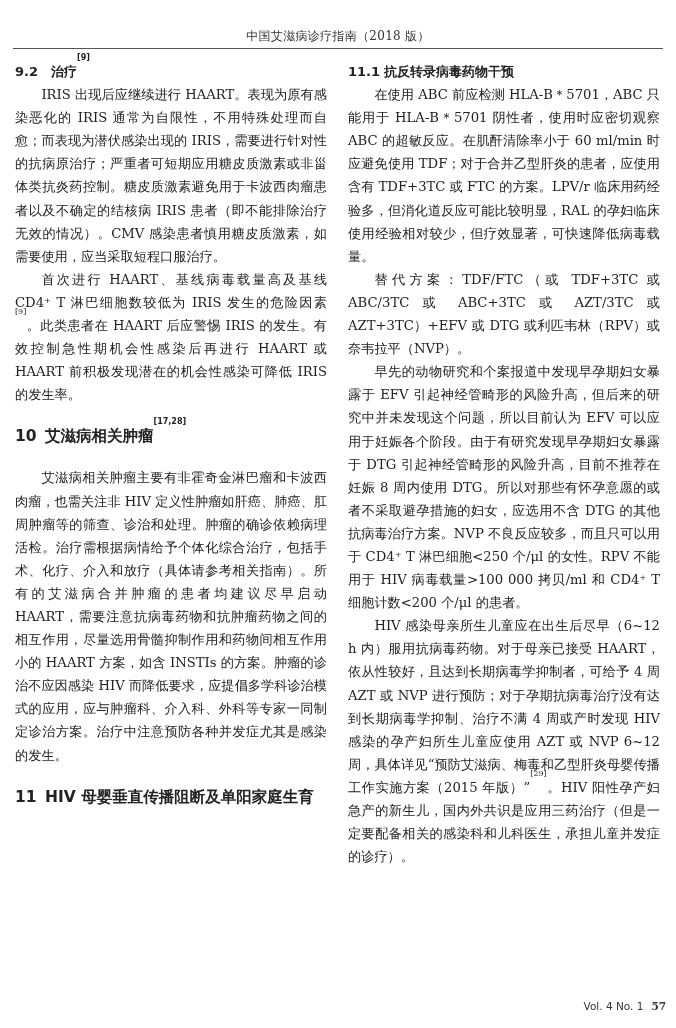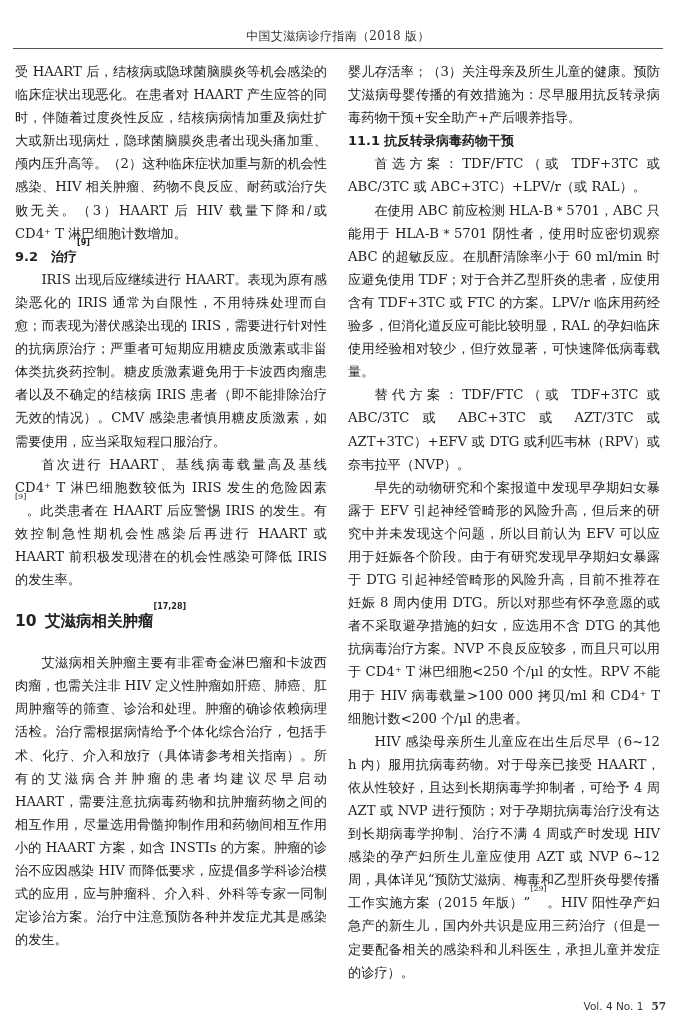--- a/index.html
+++ b/index.html
@@ -25,44 +25,44 @@
       font-family:"DejaVu Sans","Liberation Sans",sans-serif;font-size:10.5px;color:#333;}
   .footer .page{font-weight:bold;margin-left:8px;font-family:"DejaVu Serif",serif;text-align:center;}
 </style>
 </head>
 <body>
 
 <div class="running-head">中国艾滋病诊疗指南（2018 版）</div>
 <div class="head-rule"></div>
 
 <div class="col left">
-  <p>受 HAART 后，结核病或隐球菌脑膜炎等机会感染的临床症状出现恶化。在患者对 HAART 产生应答的同时，伴随着过度炎性反应，结核病病情加重及病灶扩大或新出现病灶，隐球菌脑膜炎患者出现头痛加重、颅内压升高等。（2）这种临床症状加重与新的机会性感染、HIV 相关肿瘤、药物不良反应、耐药或治疗失败无关。（3）HAART 后 HIV 载量下降和/或 CD4⁺ T 淋巴细胞计数增加。</p>
 
   <div class="h2">
     <span class="num">9.2</span><span>治疗</span><sup>[9]</sup>
   </div>
   <p class="indent">IRIS 出现后应继续进行 HAART。表现为原有感染恶化的 IRIS 通常为自限性，不用特殊处理而自愈；而表现为潜伏感染出现的 IRIS，需要进行针对性的抗病原治疗；严重者可短期应用糖皮质激素或非甾体类抗炎药控制。糖皮质激素避免用于卡波西肉瘤患者以及不确定的结核病 IRIS 患者（即不能排除治疗无效的情况）。CMV 感染患者慎用糖皮质激素，如需要使用，应当采取短程口服治疗。</p>
 
   <p class="indent"><span>首次进行 HAART、基线病毒载量高及基线 CD4⁺ T 淋巴细胞数较低为 IRIS 发生的危险因素</span><sup>[9]</sup><span>。此类患者在 HAART 后应警惕 IRIS 的发生。有效控制急性期机会性感染后再进行 HAART 或 HAART 前积极发现潜在的机会性感染可降低 IRIS 的发生率。</span></p>
 
   <div class="h1">
     <span class="num">10</span><span>艾滋病相关肿瘤</span><sup>[17,28]</sup>
   </div>
   <p class="indent">艾滋病相关肿瘤主要有非霍奇金淋巴瘤和卡波西肉瘤，也需关注非 HIV 定义性肿瘤如肝癌、肺癌、肛周肿瘤等的筛查、诊治和处理。肿瘤的确诊依赖病理活检。治疗需根据病情给予个体化综合治疗，包括手术、化疗、介入和放疗（具体请参考相关指南）。所有的艾滋病合并肿瘤的患者均建议尽早启动 HAART，需要注意抗病毒药物和抗肿瘤药物之间的相互作用，尽量选用骨髓抑制作用和药物间相互作用小的 HAART 方案，如含 INSTIs 的方案。肿瘤的诊治不应因感染 HIV 而降低要求，应提倡多学科诊治模式的应用，应与肿瘤科、介入科、外科等专家一同制定诊治方案。治疗中注意预防各种并发症尤其是感染的发生。</p>
 
+  <div class="h1">
+    <span class="num">11</span><span>HIV 母婴垂直传播阻断及单阳家庭生育</span>
+  </div>
 
 </div>
 
 <div class="col right">
-  <p>婴儿存活率；（3）关注母亲及所生儿童的健康。预防艾滋病母婴传播的有效措施为：尽早服用抗反转录病毒药物干预+安全助产+产后喂养指导。</p>
 
   <div class="h2">
     <span class="num">11.1</span><span>抗反转录病毒药物干预</span>
   </div>
-  <p class="indent">首选方案：TDF/FTC（或 TDF+3TC 或 ABC/3TC 或 ABC+3TC）+LPV/r（或 RAL）。</p>
   <p class="indent">在使用 ABC 前应检测 HLA-B＊5701，ABC 只能用于 HLA-B＊5701 阴性者，使用时应密切观察 ABC 的超敏反应。在肌酐清除率小于 60 ml/min 时应避免使用 TDF；对于合并乙型肝炎的患者，应使用含有 TDF+3TC 或 FTC 的方案。LPV/r 临床用药经验多，但消化道反应可能比较明显，RAL 的孕妇临床使用经验相对较少，但疗效显著，可快速降低病毒载量。</p>
   <p class="indent">替代方案：TDF/FTC（或 TDF+3TC 或 ABC/3TC 或 ABC+3TC 或 AZT/3TC 或 AZT+3TC）+EFV 或 DTG 或利匹韦林（RPV）或奈韦拉平（NVP）。</p>
   <p class="indent">早先的动物研究和个案报道中发现早孕期妇女暴露于 EFV 引起神经管畸形的风险升高，但后来的研究中并未发现这个问题，所以目前认为 EFV 可以应用于妊娠各个阶段。由于有研究发现早孕期妇女暴露于 DTG 引起神经管畸形的风险升高，目前不推荐在妊娠 8 周内使用 DTG。所以对那些有怀孕意愿的或者不采取避孕措施的妇女，应选用不含 DTG 的其他抗病毒治疗方案。NVP 不良反应较多，而且只可以用于 CD4⁺ T 淋巴细胞&lt;250 个/μl 的女性。RPV 不能用于 HIV 病毒载量&gt;100 000 拷贝/ml 和 CD4⁺ T 细胞计数&lt;200 个/μl 的患者。</p>
   <p class="indent"><span>HIV 感染母亲所生儿童应在出生后尽早（6~12 h 内）服用抗病毒药物。对于母亲已接受 HAART，依从性较好，且达到长期病毒学抑制者，可给予 4 周 AZT 或 NVP 进行预防；对于孕期抗病毒治疗没有达到长期病毒学抑制、治疗不满 4 周或产时发现 HIV 感染的孕产妇所生儿童应使用 AZT 或 NVP 6~12 周，具体详见“预防艾滋病、梅毒和乙型肝炎母婴传播工作实施方案（2015 年版）”</span><sup>[29]</sup><span>。HIV 阳性孕产妇急产的新生儿，国内外共识是应用三药治疗（但是一定要配备相关的感染科和儿科医生，承担儿童并发症的诊疗）。</span></p>
 
 </div>
 
 <div class="footer">
   <span>Vol. 4  No. 1</span><span class="page">57</span>
 </div>

